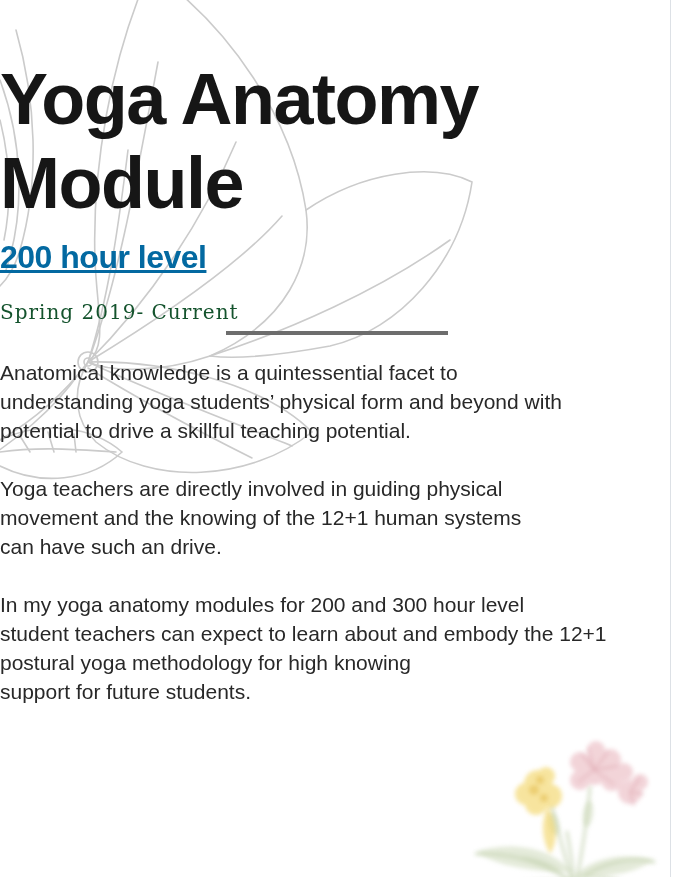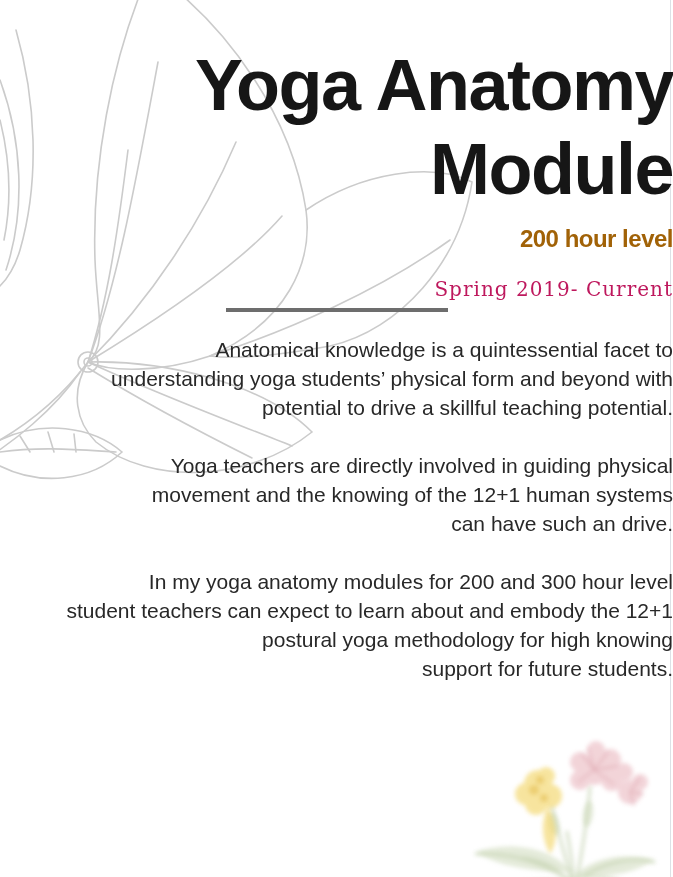--- a/index.html
+++ b/index.html
@@ -22,45 +22,46 @@
     pointer-events: none;
   }
   .edge-line {
     position: absolute;
     left: 670px; top: 0;
     width: 1px; height: 877px;
     background: #dde1e6;
   }
   .content {
     position: relative;
-    text-align: right;
-    padding-top: 44px;
+    text-align: left;
+    padding-top: 58px;
   }
   .title {
     margin: 0;
     font-size: 72px;
     line-height: 1.16;
     font-weight: bold;
     letter-spacing: -1.5px;
     color: #161616;
   }
   .subtitle {
     margin: 14px 0 0 0;
-    font-size: 24px;
+    font-size: 32px;
     line-height: 1.16;
     font-weight: bold;
     letter-spacing: -0.5px;
-    color: #a16207;
+    color: #0369a1;
+    text-decoration: underline;
   }
   .date {
     margin-top: 24px;
     font-family: "DejaVu Serif", serif;
     font-size: 20px;
     letter-spacing: 1px;
-    color: #be185d;
+    color: #14532d;
   }
   .divider {
     width: 222px;
     height: 4px;
     margin: 7px auto 0 auto;
     background: #6d6d6d;
   }
   .body-text {
     margin-top: 23px;
     font-size: 21px;

